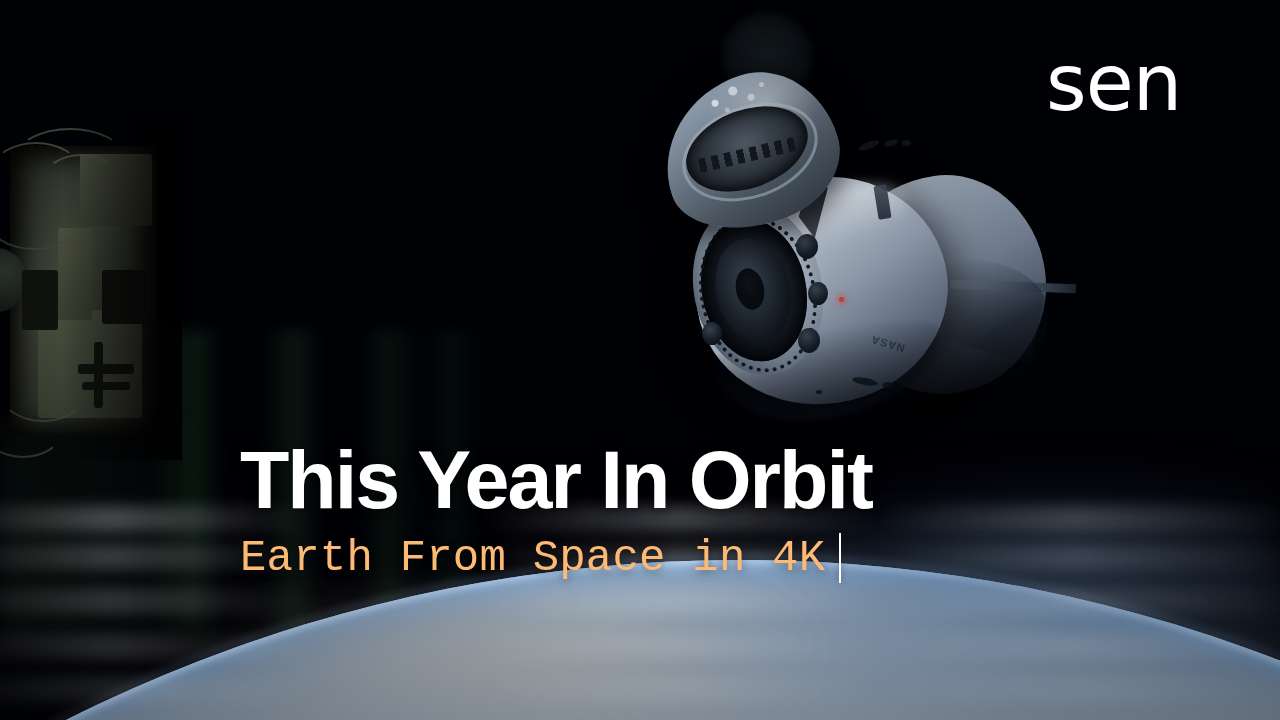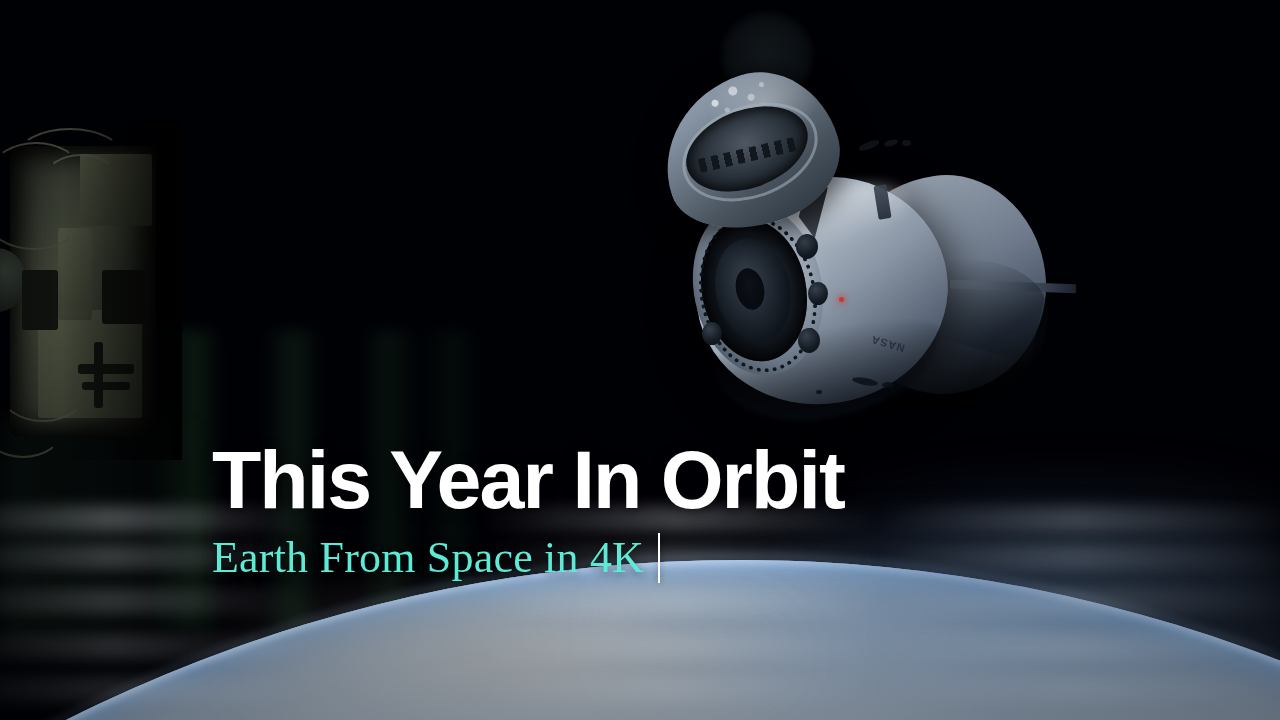--- a/index.html
+++ b/index.html
@@ -157,28 +157,28 @@
     transform:rotate(-18deg);}
   .hinge{position:absolute;left:160px;top:112px;width:26px;height:66px;
     background:linear-gradient(to bottom, rgba(12,16,22,.9), rgba(22,28,36,.75));
     clip-path:polygon(30% 0,100% 22%,70% 100%,0 70%);transform:rotate(6deg);}
 
   
   .logo{position:absolute;left:1046px;top:44px;color:#fff;font-size:78px;line-height:78px;
     font-weight:400;letter-spacing:-1px;font-family:"DejaVu Sans",sans-serif;}
 
   
-  .titleblk{position:absolute;left:212px;top:438px;width:900px;}
+  .titleblk{position:absolute;left:240px;top:438px;width:900px;}
   .title{color:#fff;font-size:82px;line-height:84px;font-weight:700;letter-spacing:-2px;
     font-family:"Liberation Sans",sans-serif;margin:0;
     text-shadow:0 2px 14px rgba(0,0,0,.45);white-space:nowrap;
     transform:scaleX(.985);transform-origin:left center;}
   .subrow{display:flex;align-items:center;margin-top:11px;}
-  .subtitle{color:#5eead4;font-size:44px;line-height:48px;font-weight:400;letter-spacing:.2px;
-    font-family:Liberation Serif, serif;text-shadow:0 2px 10px rgba(0,0,0,.5);white-space:nowrap;}
+  .subtitle{color:#fdba74;font-size:44px;line-height:48px;font-weight:400;letter-spacing:.2px;
+    font-family:Liberation Mono, monospace;text-shadow:0 2px 10px rgba(0,0,0,.5);white-space:nowrap;}
   .sep{display:inline-block;width:2px;height:50px;background:#fff;margin:0 16px 0 14px;
     box-shadow:0 0 6px rgba(0,0,0,.4);}
 
   .vig{position:absolute;inset:0;pointer-events:none;
     background:radial-gradient(ellipse 86% 78% at 50% 46%, rgba(0,0,0,0) 40%, rgba(0,0,0,.30) 100%);}
 </style>
 </head>
 <body>
 
 <div id="stage">
@@ -256,20 +256,21 @@
     <div class="hinge"></div>
     <div class="nose"></div>
     <div class="nose-recess"></div>
     <div class="nose-lip"></div>
     <div class="nose-comb"></div>
     <div class="nose-speck"></div>
   </div>
 
   <div class="vig"></div>
 
+  <div class="logo">sen</div>
 
   <div class="titleblk">
     <div class="title">This Year In Orbit</div>
     <div class="subrow">
       <span class="subtitle">Earth From Space in 4K</span>
       <span class="sep"></span>
     </div>
   </div>
 
 </div>

